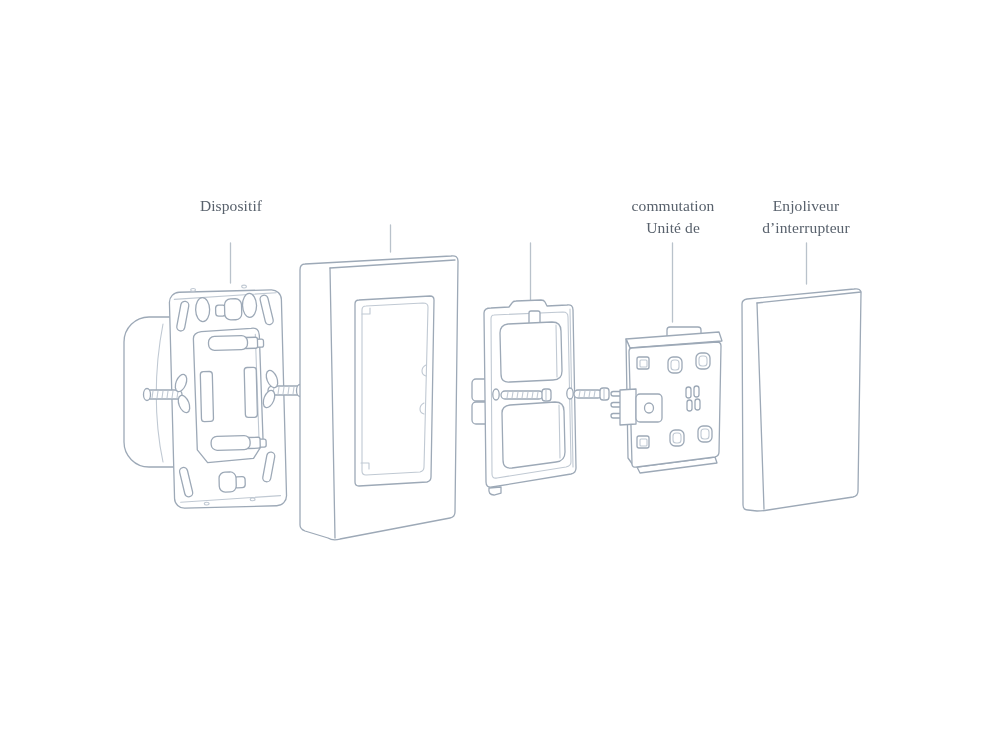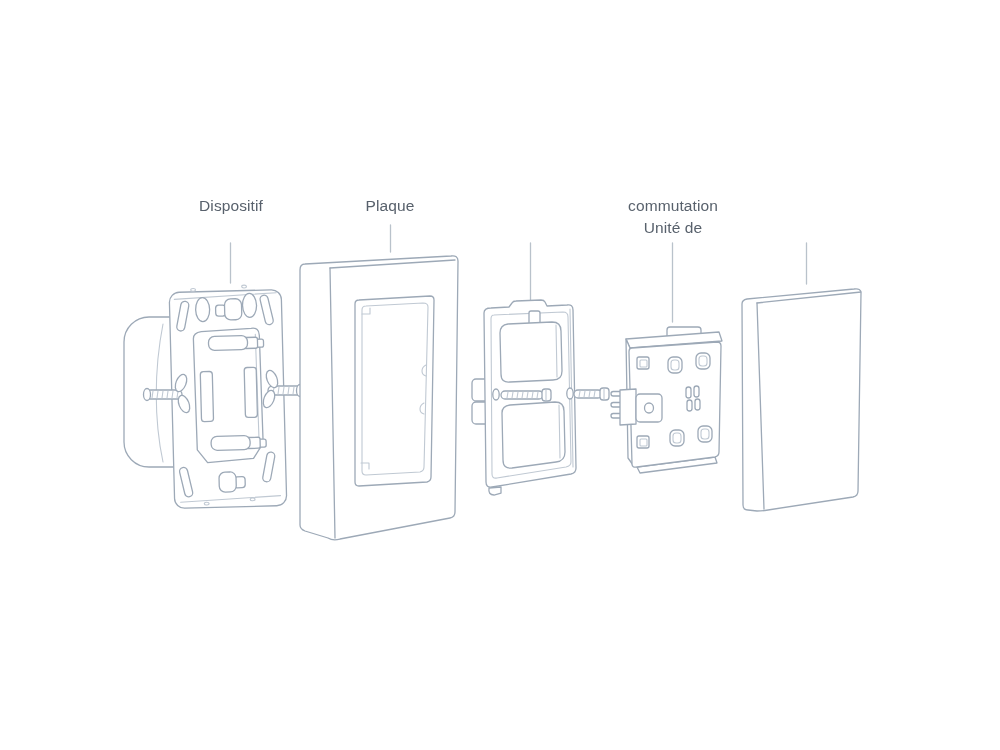--- a/index.html
+++ b/index.html
@@ -5,21 +5,21 @@
   html,body{margin:0;padding:0;}
   body{
     width:1000px;height:750px;
     background:#ffffff;
     position:relative;
     overflow:hidden;
     font-family:"Liberation Sans","DejaVu Sans",sans-serif;
   }
   .stage{position:absolute;inset:0;}
   svg.draw{position:absolute;left:0;top:0;}
-  .labels{position:absolute;inset:0;pointer-events:none;}
+  .labels{position:absolute;inset:0;pointer-events:none;font-family:Liberation Serif, serif;}
   .part-label{
     position:absolute;top:195px;width:150px;
     text-align:center;
     font-size:15.5px;line-height:22px;
     color:#58616c;
     letter-spacing:.1px;
   }
   .part-label span{display:block;}
   
   .ln{stroke:#9da9b7;stroke-width:1.3;fill:none;stroke-linecap:round;stroke-linejoin:round;}
@@ -177,24 +177,24 @@
       <path class="lnf" d="M742,304 Q742,300 747,299 L854,289 Q861,288 861,293 L858,491 Q858,496 853,497 L768,510 Q762,511 757,511 L748,510 Q743,510 743,505 Z"></path>
       <path class="ln" d="M757,303 L764,509"></path>
       <path class="ln" d="M757,303 L861,292"></path>
     </g>
   </svg>
 
   <div class="labels">
     <div class="part-label" style="left:156px">
       <span>Dispositif</span>
     </div>
-    <div class="part-label" style="left:315px">
-      <span>Plaque</span>
-      <span></span>
-    </div>
     <div class="part-label" style="left:455px">
     </div>
     <div class="part-label" style="left:598px">
       <span>commutation</span>
       <span>Unité de</span>
     </div>
+    <div class="part-label" style="left:731px">
+      <span>Enjoliveur</span>
+      <span>d’interrupteur</span>
+    </div>
   </div>
 </div>
 
 </body></html>

